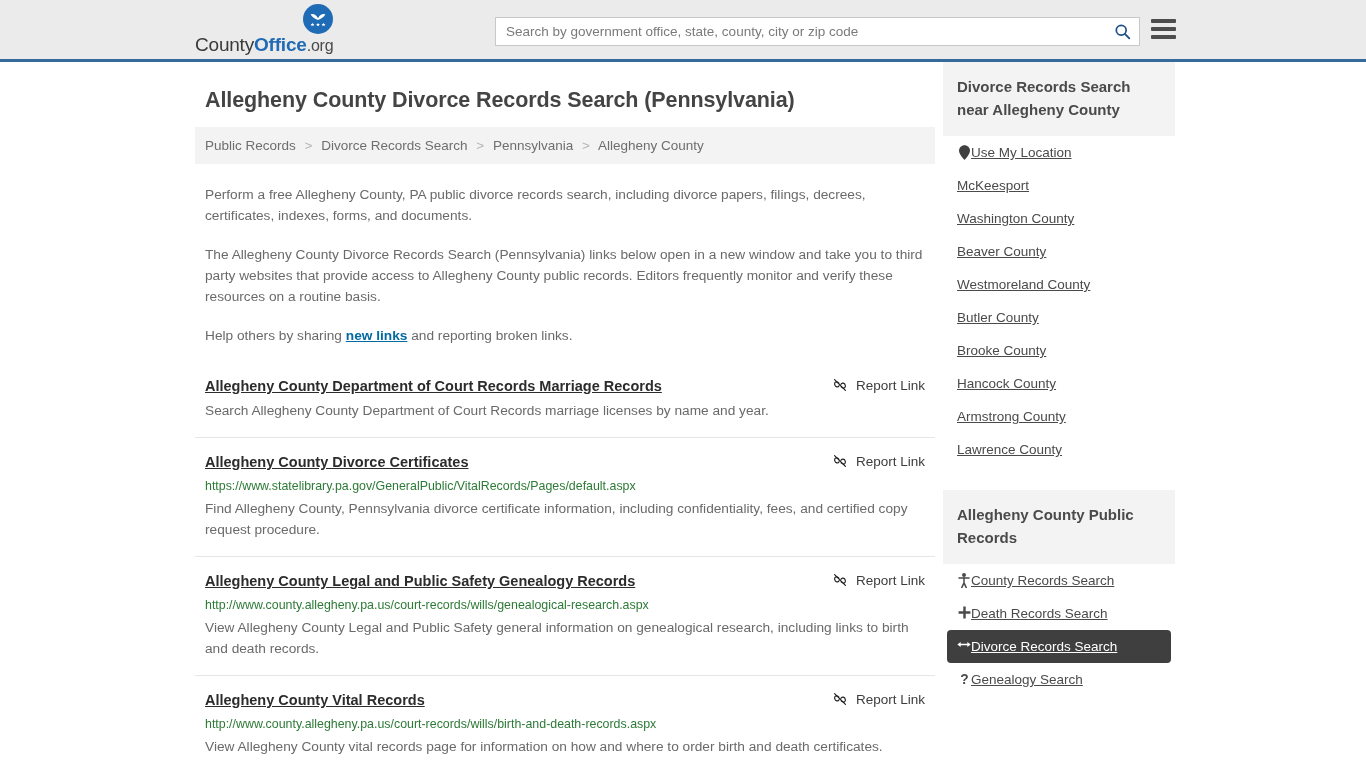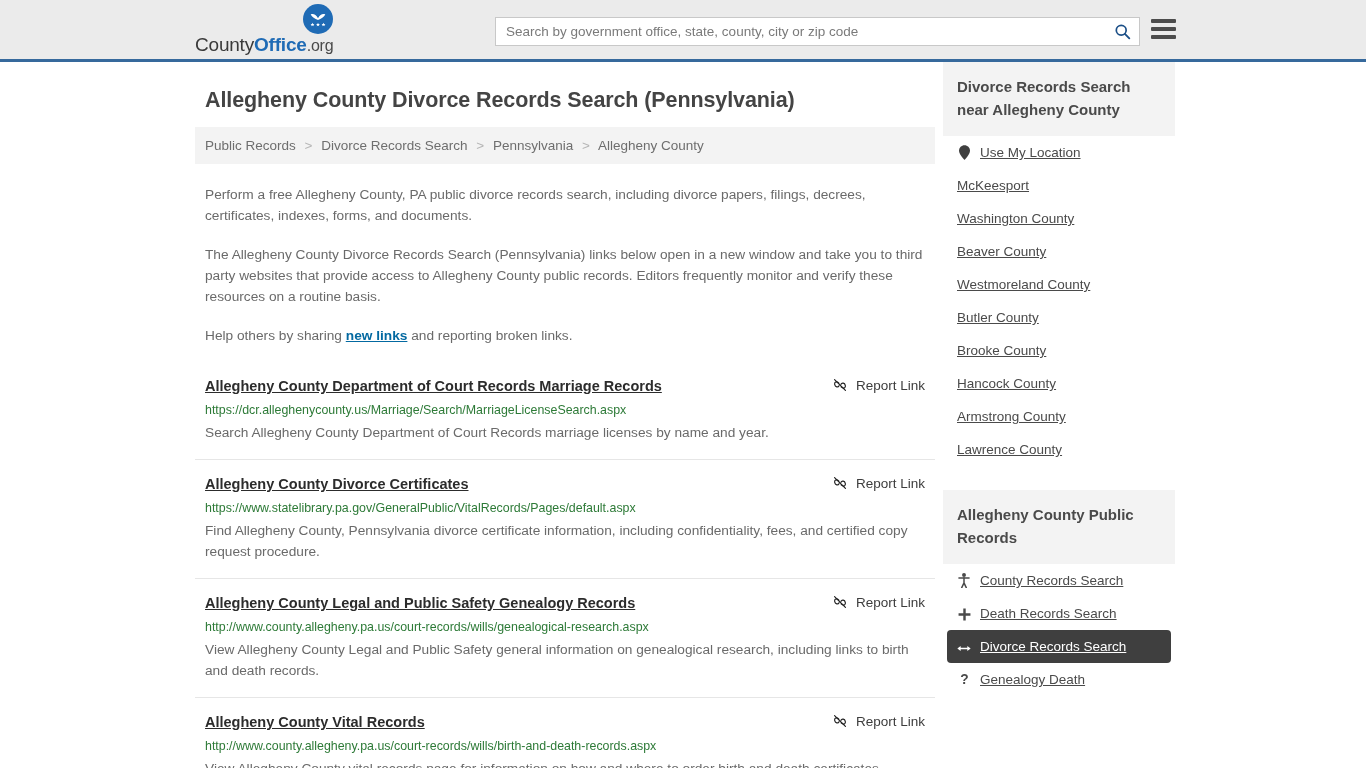--- a/index.html
+++ b/index.html
@@ -192,22 +192,21 @@
   .aside-box h2 {
     margin: 0;
     font-size: 15px;
     font-weight: 700;
     color: #4a4a4a;
     line-height: 23px;
   }
   .aside-list { padding: 0 4px; }
   .aside-item {
     display: flex;
-    align-items: flex-end;
-    gap: 9px;
+    align-items: flex-start;
     padding: 9px 10px;
     border-radius: 4px;
   }
   .aside-item a {
     font-size: 13.5px;
     color: #4a4a4a;
     text-decoration: underline;
     cursor: pointer;
   }
   .aside-item .a-ico {
@@ -289,21 +288,20 @@
           <a class="result-title" href="#">Allegheny County Department of Court Records Marriage Records</a>
           <span class="report-link">
             <svg width="16" height="16" viewBox="0 0 20 20" aria-hidden="true">
               <path d="M3.2 3.2 L16.8 16.8" stroke="#1f1f1f" stroke-width="1.5" stroke-linecap="round" fill="none"></path>
               <path d="M8.6 7.6 C5.4 4.6, 2.6 6.3, 3.4 9.6 C4.1 12.6, 7.6 13.4, 8.8 10.8" stroke="#1f1f1f" stroke-width="1.5" fill="none" stroke-linecap="round"></path>
               <path d="M11.4 12.4 C14.6 15.4, 17.4 13.7, 16.6 10.4 C15.9 7.4, 12.4 6.6, 11.2 9.2" stroke="#1f1f1f" stroke-width="1.5" fill="none" stroke-linecap="round"></path>
             </svg>
             <span>Report Link</span>
           </span>
         </div>
-        <div class="result-url">https://dcr.alleghenycounty.us/Marriage/Search/MarriageLicenseSearch.aspx</div>
         <div class="result-desc">Search Allegheny County Department of Court Records marriage licenses by name and year.</div>
       </div>
 
       <div class="result">
         <div class="result-head">
           <a class="result-title" href="#">Allegheny County Divorce Certificates</a>
           <span class="report-link">
             <svg width="16" height="16" viewBox="0 0 20 20" aria-hidden="true">
               <path d="M3.2 3.2 L16.8 16.8" stroke="#1f1f1f" stroke-width="1.5" stroke-linecap="round" fill="none"></path>
               <path d="M8.6 7.6 C5.4 4.6, 2.6 6.3, 3.4 9.6 C4.1 12.6, 7.6 13.4, 8.8 10.8" stroke="#1f1f1f" stroke-width="1.5" fill="none" stroke-linecap="round"></path>
@@ -441,18 +439,18 @@
         </span>
         <a href="#">Divorce Records Search</a>
       </div>
 
       <div class="aside-item">
         <span class="a-ico">
           <svg width="11" height="15" viewBox="0 0 12 16" aria-hidden="true">
             <text x="6" y="13" font-family="Liberation Sans, sans-serif" font-size="15" font-weight="700" text-anchor="middle" fill="currentColor">?</text>
           </svg>
         </span>
-        <a href="#">Genealogy Death</a>
+        <a href="#">Genealogy Search</a>
       </div>
     </div>
 
   </div>
 </div>
 
 </body></html>

